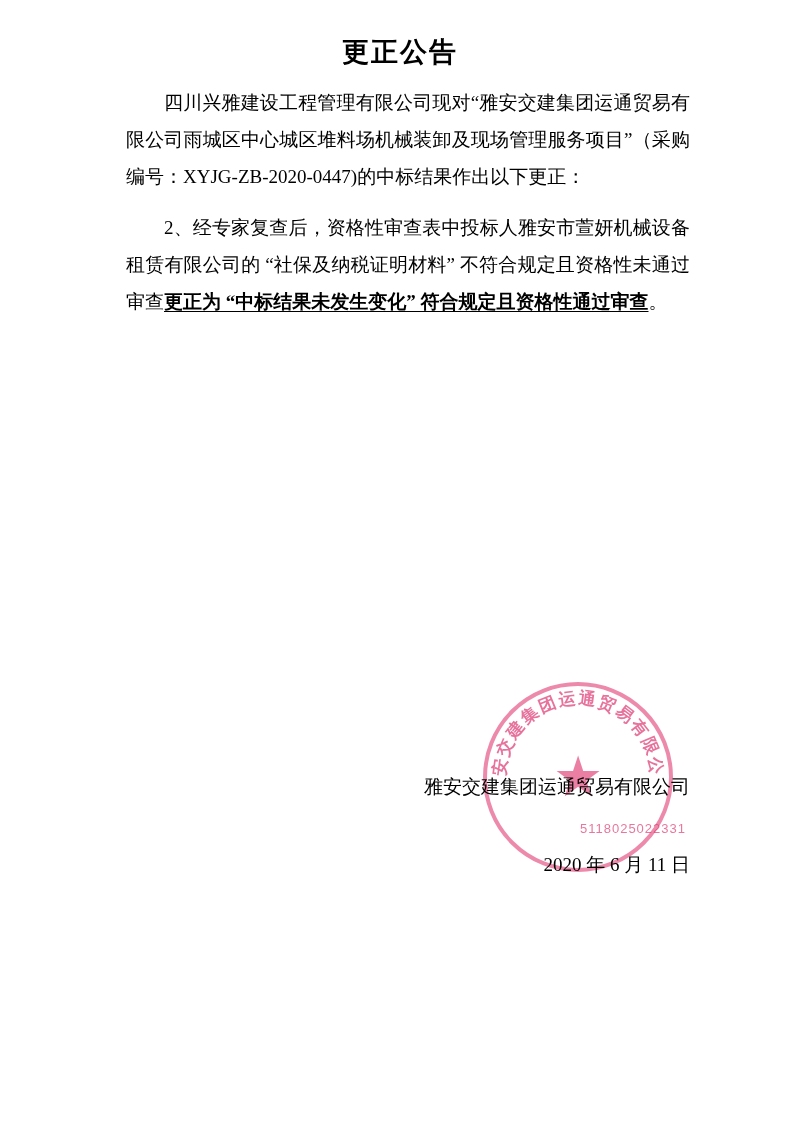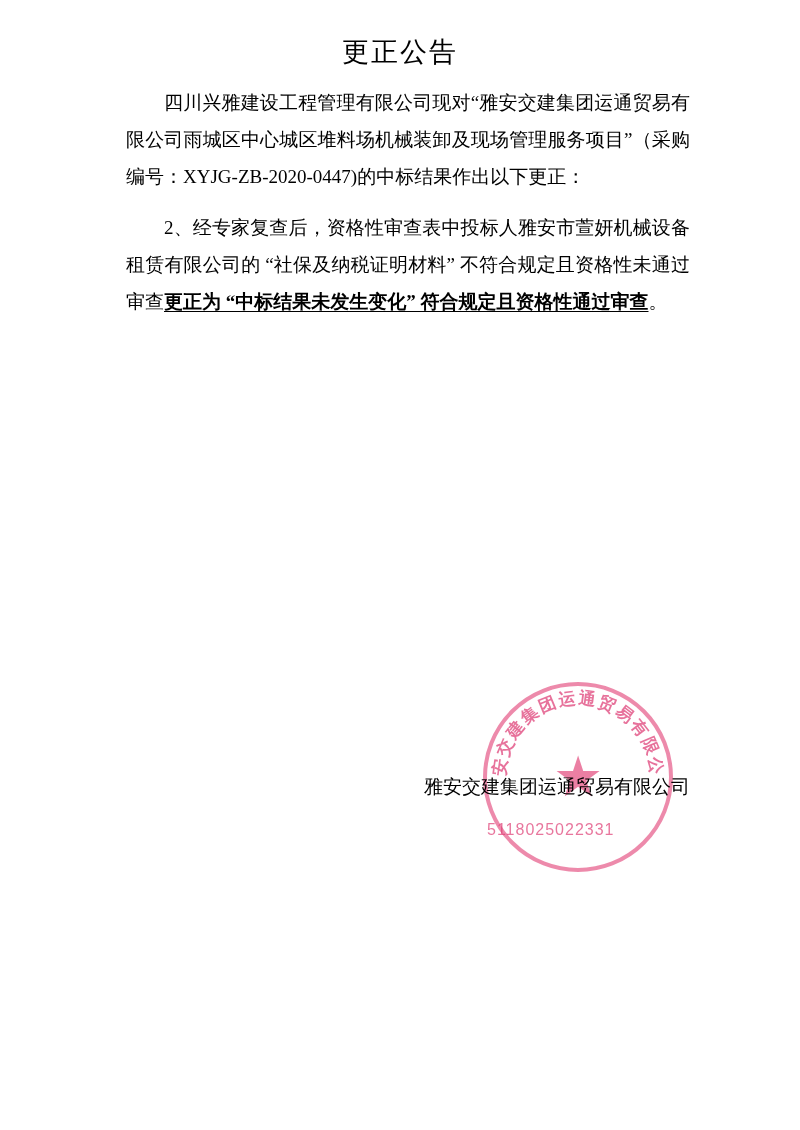--- a/index.html
+++ b/index.html
@@ -18,21 +18,21 @@
   .page {
     position: relative;
     width: 800px;
     height: 1130px;
     box-sizing: border-box;
     padding: 0 110px;
   }
   .doc-title {
     text-align: center;
     font-size: 27px;
-    font-weight: normal;
+    font-weight: bold;
     letter-spacing: 2px;
     margin-top: 34px;
     margin-bottom: 0;
     font-family: "Liberation Sans", "DejaVu Sans", sans-serif;
   }
   .salutation {
     font-size: 19px;
     margin-top: 34px;
     line-height: 1.6;
   }
@@ -97,27 +97,27 @@
   }
   .seal-arc text {
     fill: rgba(222, 60, 116, 0.72);
     font-family: "Liberation Sans", "DejaVu Sans", sans-serif;
     font-size: 17px;
     font-weight: bold;
     letter-spacing: 2px;
   }
   .seal-num {
     position: absolute;
-    left: 4px;
+    left: 13px;
     width: 190px;
     top: 139px;
-    text-align: left;
+    text-align: right;
     color: rgba(222, 60, 116, 0.7);
     font-family: "Liberation Sans", "DejaVu Sans", sans-serif;
-    font-size: 16px;
+    font-size: 13px;
     letter-spacing: 1px;
   }
 </style>
 </head>
 <body>
 
 <div class="page">
 
   <div class="doc-title">更正公告</div>
 
@@ -141,14 +141,15 @@
       </defs>
       <text>
         <textPath href="#arcpath" startOffset="50%" text-anchor="middle">雅安交建集团运通贸易有限公司</textPath>
       </text>
     </svg>
     <div class="seal-star">★</div>
     <div class="seal-num">5118025022331</div>
   </div>
 
   <div class="sig-block sig-company">雅安交建集团运通贸易有限公司</div>
+  <div class="sig-block sig-date">2020 年 6 月 11 日</div>
 
 </div>
 
 </body></html>

